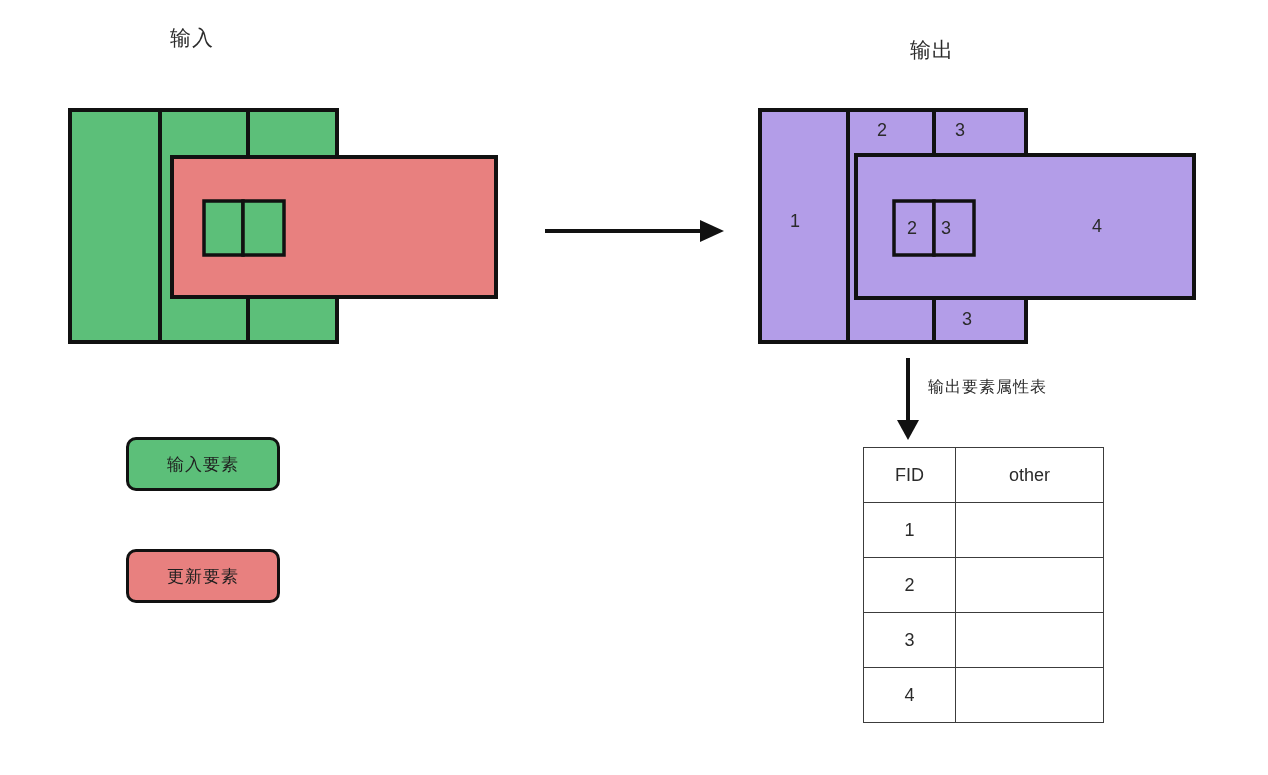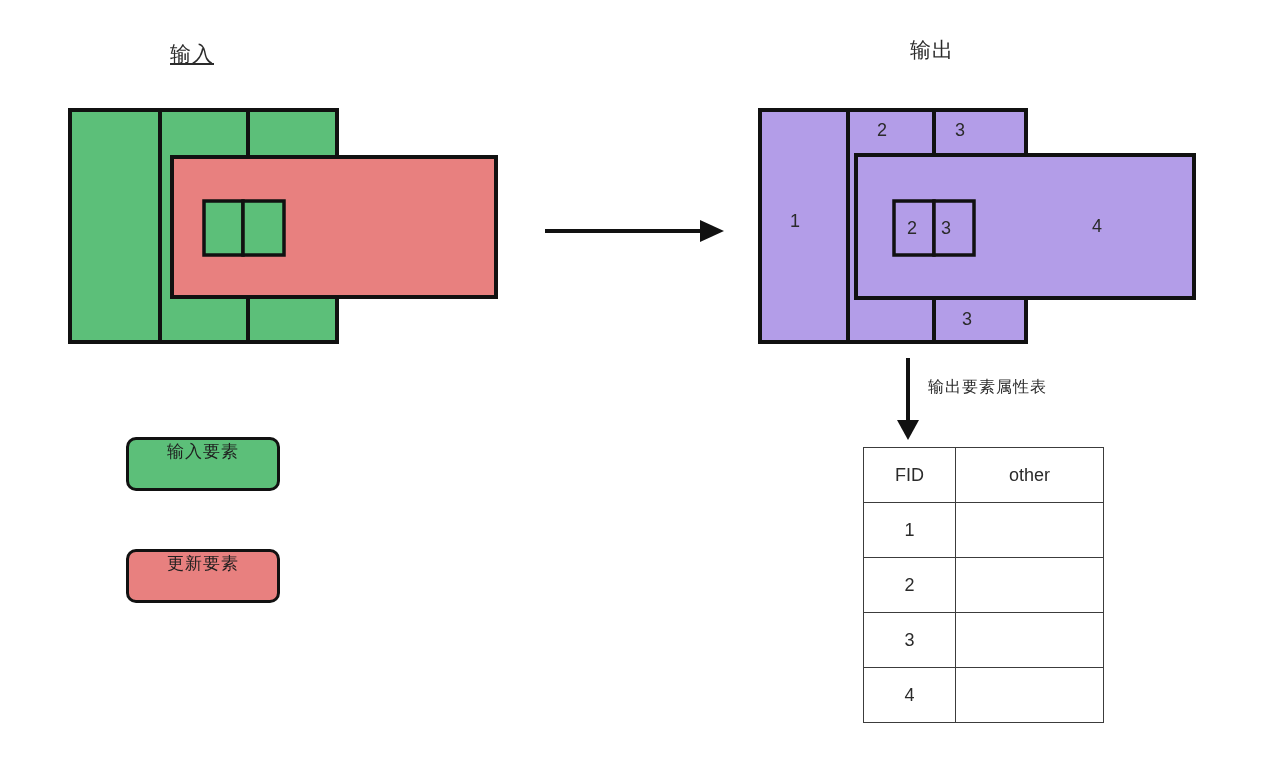--- a/index.html
+++ b/index.html
@@ -27,31 +27,31 @@
     width: 1268px;
     height: 775px;
   }
   .title-label {
     position: absolute;
     font-size: 21px;
     color: #2b2b2b;
     letter-spacing: 1px;
     white-space: nowrap;
   }
-  #title-input { left: 170px; top: 40px; text-decoration: underline; }
+  #title-input { left: 170px; top: 24px; }
   #title-output { left: 910px; top: 36px; }
 
   .legend-chip {
     position: absolute;
     width: 154px;
     height: 54px;
     border: 3px solid #111111;
     border-radius: 10px;
     display: flex;
-    align-items: flex-start;
+    align-items: center;
     justify-content: center;
     font-size: 17px;
     color: #1f1f1f;
     box-sizing: border-box;
     letter-spacing: 1px;
   }
   #legend-input { left: 126px; top: 437px; background: #5cbf79; }
   #legend-update { left: 126px; top: 533px; background: #e8807f; margin-top: 16px; }
 
   .flow-label {

